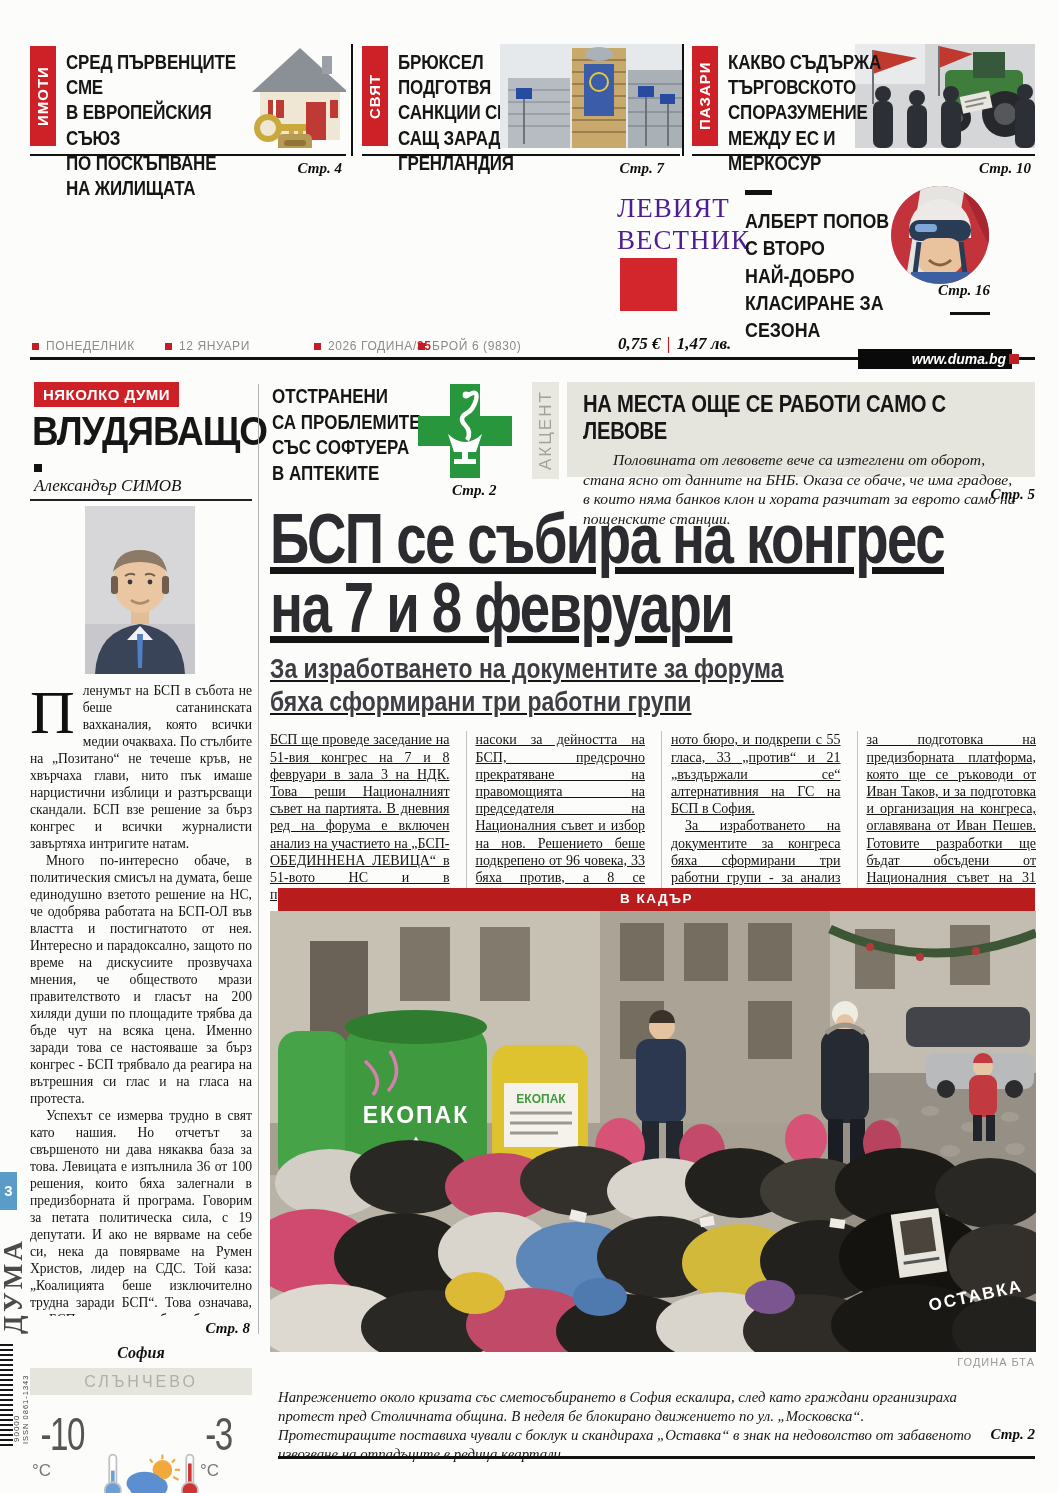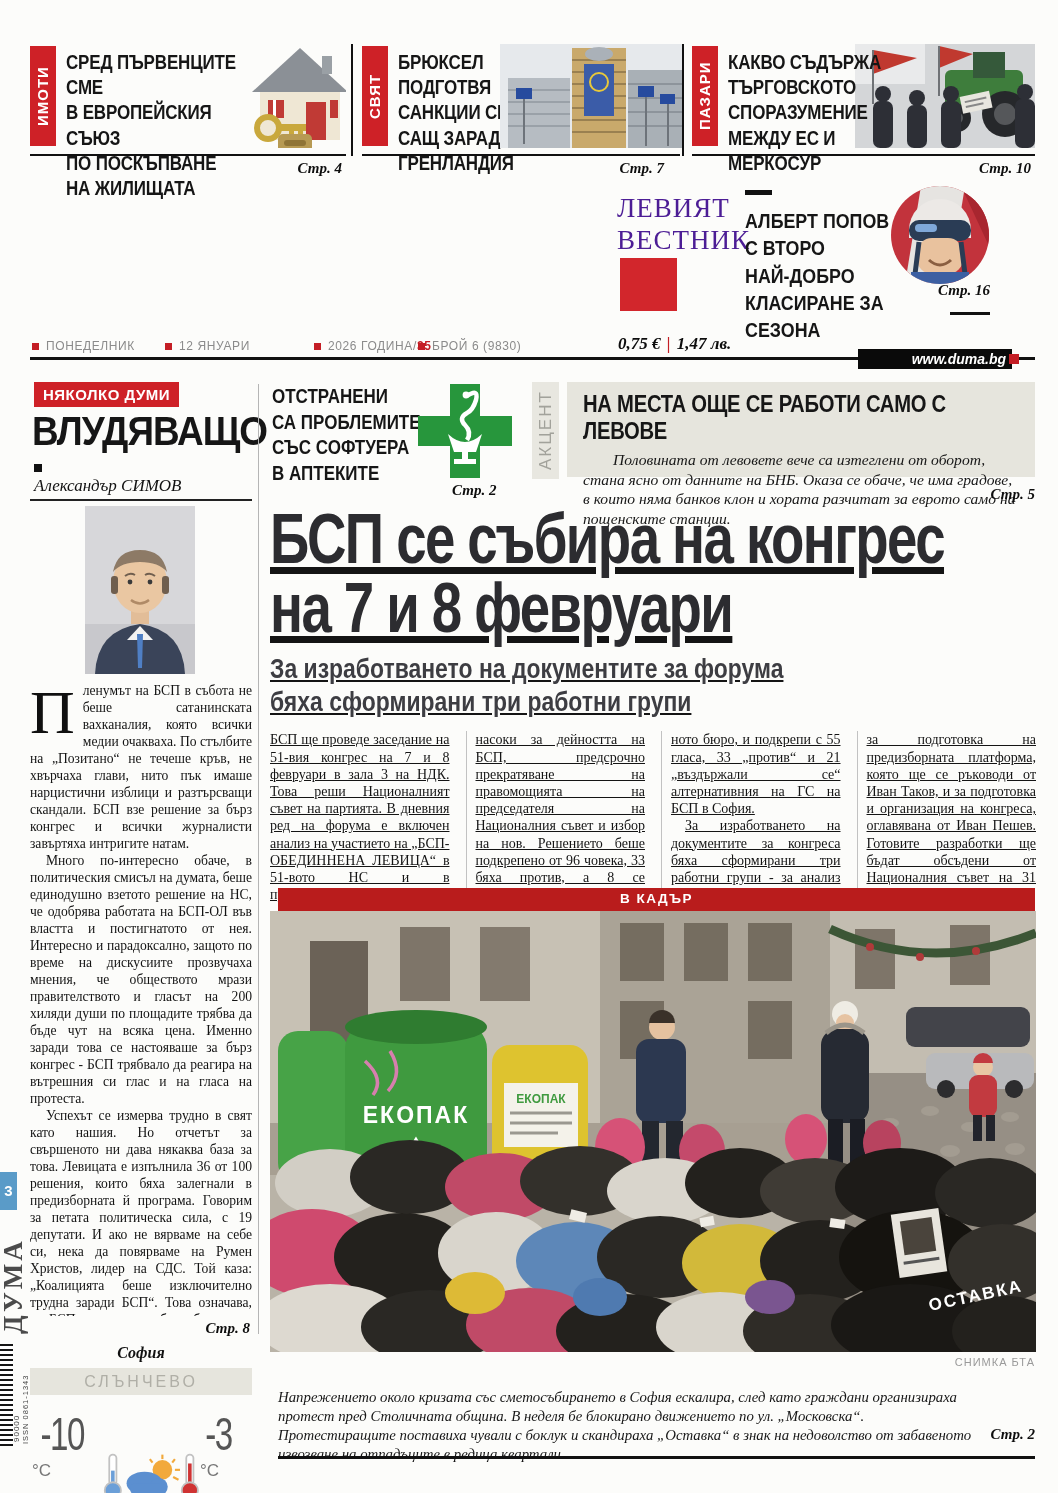--- a/index.html
+++ b/index.html
@@ -465,18 +465,18 @@
         <ellipse cx="330" cy="386" rx="27" ry="19" fill="#4f7ab0"></ellipse>
         <ellipse cx="500" cy="386" rx="25" ry="17" fill="#7a5590"></ellipse>
       <text x="660" y="400" font-family="Liberation Sans, sans-serif" font-size="17" font-weight="bold" fill="#ffffff" transform="rotate(-12 660 400)" letter-spacing="2">ОСТАВКА</text>
       <g fill="#efece5">
           <rect x="300" y="300" width="16" height="10" transform="rotate(14 308 305)"></rect>
           <rect x="430" y="306" width="14" height="9" transform="rotate(-10 437 310)"></rect>
           <rect x="560" y="308" width="15" height="9" transform="rotate(8 567 312)"></rect>
         </g>
     </svg>
   </div>
-  <div class="abs" style="left:800px;top:1356px;width:235px;text-align:right;font:400 11px 'Liberation Sans',sans-serif;color:#9a9a9a;letter-spacing:1px;">СНИМКА БТА</div>
+  <div class="abs" style="left:800px;top:1356px;width:235px;text-align:right;font:400 11px 'Liberation Sans',sans-serif;color:#9a9a9a;letter-spacing:1px;">ГОДИНА БТА</div>
   <div class="abs caption" style="left:278px;top:1388px;width:706px;">Напрежението около кризата със сметосъбирането в София ескалира, след като граждани организираха протест пред Столичната община. В неделя бе блокирано движението по ул. „Московска“. Протестиращите поставиха чували с боклук и скандираха „Оставка“ в знак на недоволство от забавеното извозване на отпадъците в редица квартали</div>
   <div class="abs pageref" style="left:957px;top:1426px;width:78px;text-align:right;">Стр. 2</div>
   <div class="abs rule" style="left:278px;top:1456px;width:757px;height:3px;"></div>
 
 </div>
 
 </body></html>

